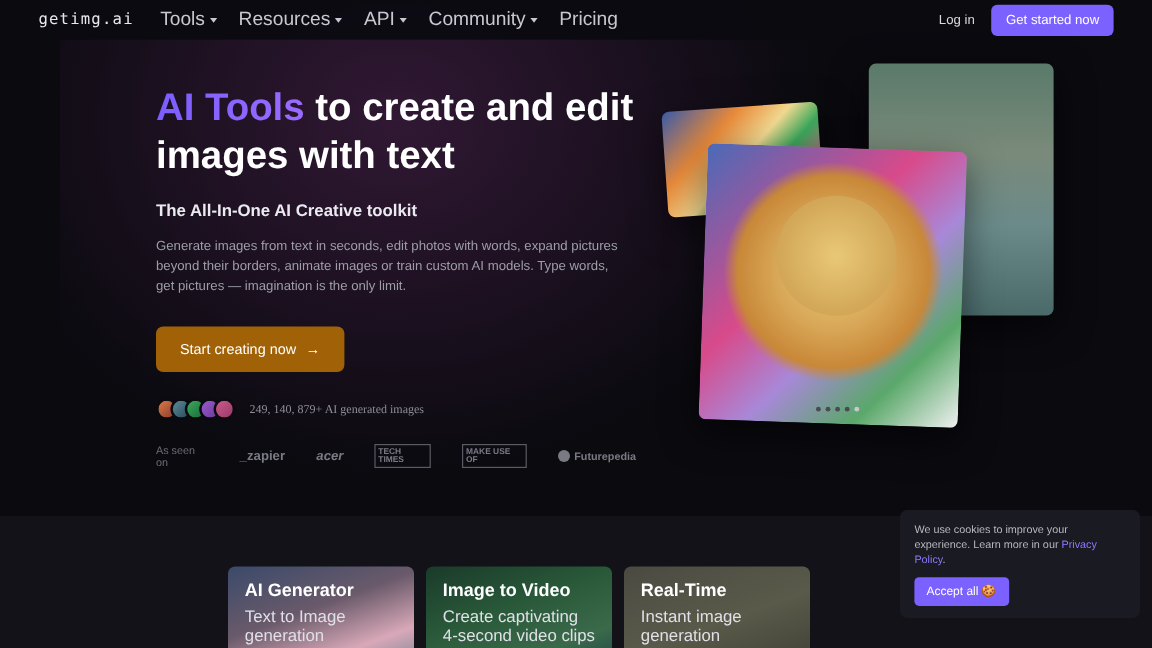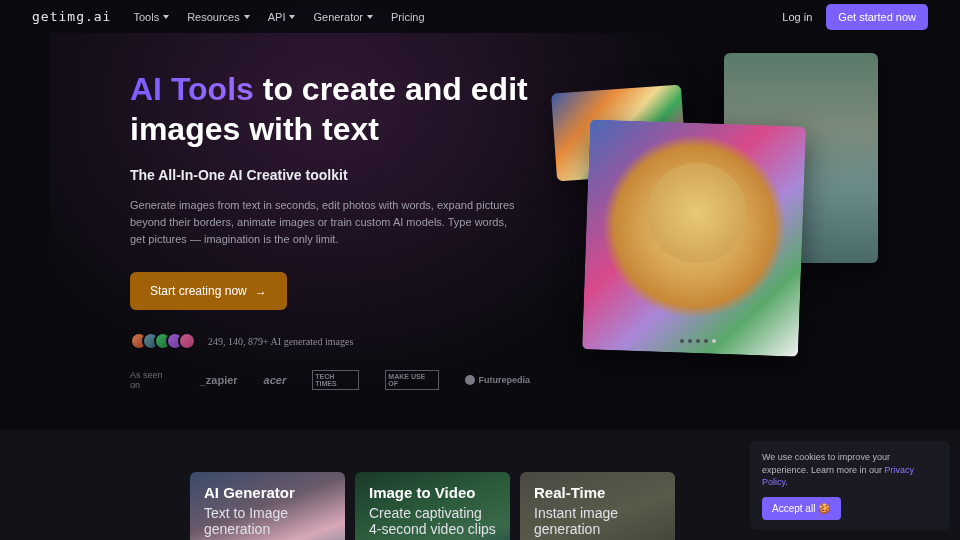--- a/index.html
+++ b/index.html
@@ -20,21 +20,21 @@
 }
 
 .header {
   display: flex; align-items: center;
   height: 33px; padding: 0 32px;
   background: rgba(10,10,15,0.9);
   position: relative; z-index: 10;
 }
 .brand { font-family: ui-monospace, monospace; font-size: 13px; letter-spacing: 1px; color: #e8e8ec; }
 .nav { display: flex; gap: 18px; margin-left: 22px; }
-.nav-item { display: flex; align-items: center; gap: 4px; font-size: 11px; color: #c8c8d0; cursor: pointer; }
+.nav-item { display: flex; align-items: center; gap: 4px; font-size: 16px; color: #c8c8d0; cursor: pointer; }
 .chev { display:inline-block; width:0;height:0;border-left:3px solid transparent;border-right:3px solid transparent;border-top:4px solid #c8c8d0; }
 .header-spacer { flex: 1; }
 .login { font-size: 11px; color: #d8d8de; margin-right: 14px; cursor:pointer; }
 .cta-btn {
   background: #7b61ff; color: #fff; font-size: 11px;
   padding: 7px 12px; border-radius: 5px; border: none; cursor: pointer;
 }
 
 .hero { display:flex; padding: 36px 0 0 130px; position:relative; z-index:2; }
 .hero-left { width: 400px; }
@@ -91,21 +91,21 @@
   width:155px; height:96px; border-radius:6px; padding:12px 14px;
   position:relative; overflow:hidden;margin-top:28px;
 }
 .fc1{background:linear-gradient(160deg,#3a4a6a 0%,#6a5a6a 40%,#d8a8b8 70%,#5a7a8a 100%);}
 .fc2{background:linear-gradient(160deg,#1a3a2a 0%,#2a5a3a 40%,#3a6a4a 70%,#1a3a4a 100%);}
 .fc3{background:linear-gradient(160deg,#4a4a42 0%,#5a5a4a 50%,#3a3a32 100%);}
 .feature-title{font-size:15px;font-weight:700;color:#fff;}
 .feature-sub{font-size:14px;color:#e0e0e8;margin-top:4px;}
 
 .cookie {
-  position:absolute; right:10px; bottom:10px; width:200px;
+  position:absolute; right:10px; bottom:25px; width:200px;
   background:#1a1a22; border-radius:6px; padding:10px 12px;
   font-size:9px; color:#b8b8c0; line-height:1.4; z-index:20;
 }
 .cookie a{color:#8a7aff; text-decoration:none;}
 .accept-btn{
   display:inline-block; margin-top:8px; background:#7b61ff;
   color:#fff; font-size:10px; padding:6px 10px; border:none;
   border-radius:4px; cursor:pointer;
 }
 </style>
@@ -123,21 +123,21 @@
       </div>
     <div class="nav-item">
         <span>Resources</span>
         <span class="chev"></span>
       </div>
     <div class="nav-item">
         <span>API</span>
         <span class="chev"></span>
       </div>
     <div class="nav-item">
-        <span>Generator</span>
+        <span>Community</span>
         <span class="chev"></span>
       </div>
     <div class="nav-item">
         <span>Pricing</span>
       </div>
   </div>
   <div class="header-spacer"></div>
   <span class="login">Log in</span>
   <button class="cta-btn">Get started now</button>
 </div>

